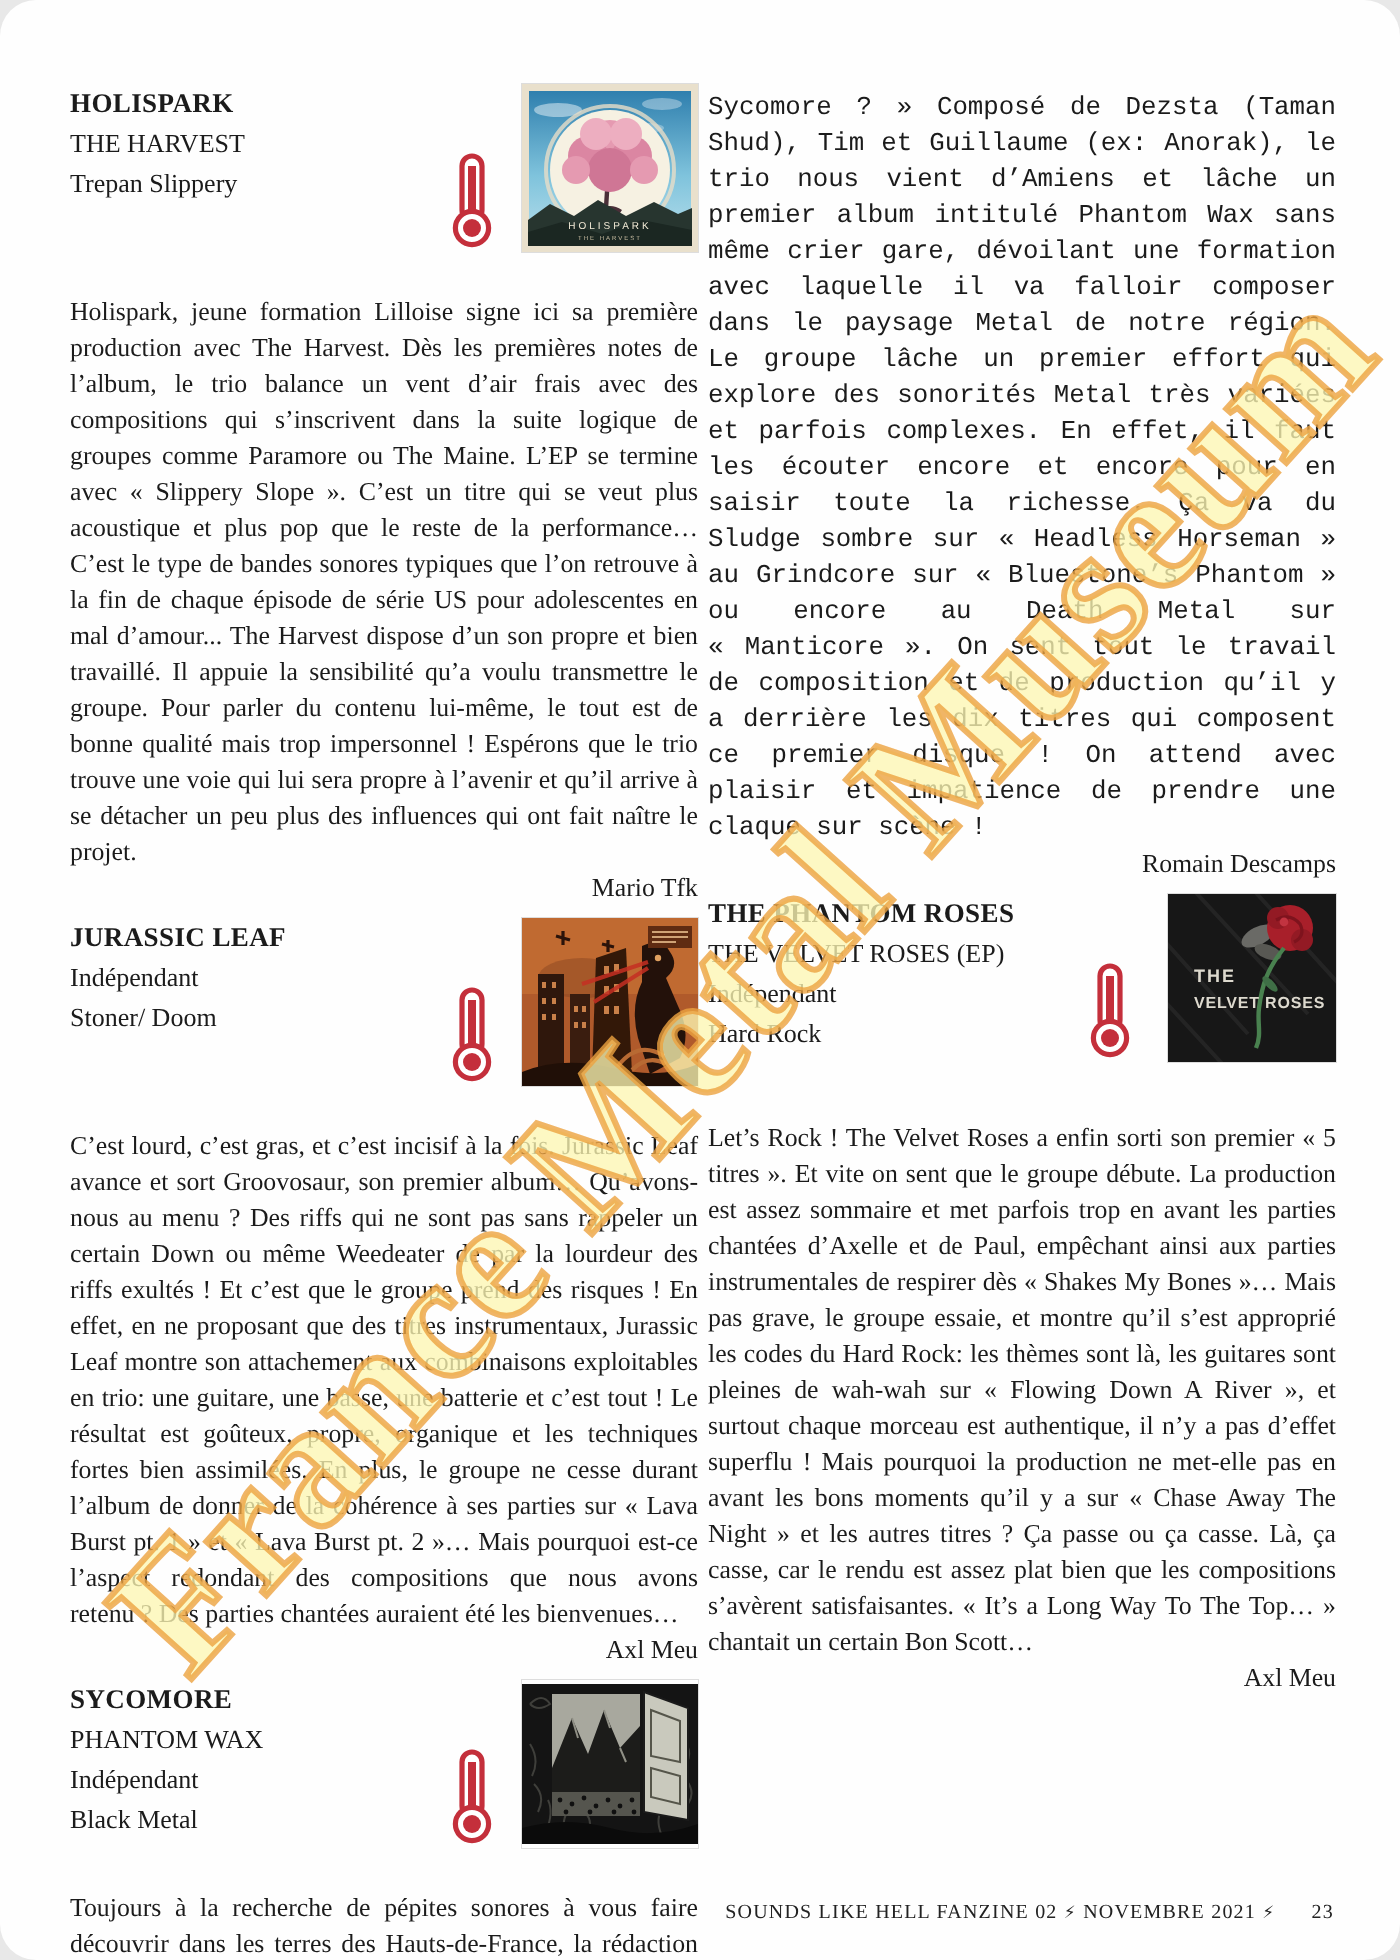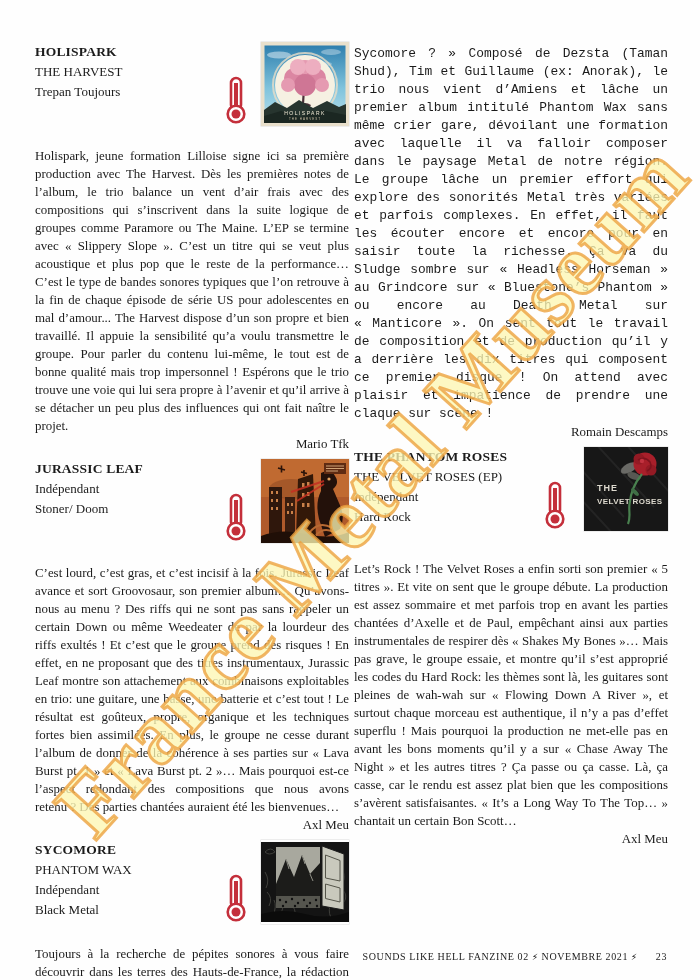--- a/index.html
+++ b/index.html
@@ -1,19 +1,19 @@
 <!DOCTYPE html>
 <html><head>
 <meta charset="utf-8">
 <style>
   html,body{margin:0;padding:0;background:#e8e8e8;}
   .page{
     position:relative;width:700px;height:980px;margin:0 auto;
     background:#fefefe;overflow:hidden;
-    font-family:"Liberation Serif", serif;color:#1b1b1b;
+    font-family:"Liberation Serif", serif;color:#1b1b1b;border-radius:18px;
   }
   .col{position:absolute;width:314px;}
   .col-left{left:35px;top:42px;}
   .col-right{left:354px;top:43px;}
 
   .rev{margin-bottom:6px;}
   .rev-head{position:relative;height:84px;}
   .band{font-size:13.5px;font-weight:bold;line-height:20px;letter-spacing:.2px;}
   .meta{font-size:13px;line-height:20px;}
 
@@ -46,21 +46,21 @@
 
 <div class="page">
 
   <div class="col col-left">
 
     <article class="rev">
       <header class="rev-head">
         <div>
           <div class="band">HOLISPARK</div>
           <div class="meta">THE HARVEST</div>
-          <div class="meta">Trepan Toujours</div>
+          <div class="meta">Trepan Slippery</div>
         </div>
         <span class="thermo">
           <svg viewBox="0 0 26 48">
             <rect x="8" y="2" width="10" height="32" rx="5" fill="#fff" stroke="#c42f3b" stroke-width="2.6"></rect>
             <rect x="11" y="7" width="4" height="25" fill="#c42f3b"></rect>
             <circle cx="13" cy="38" r="8.3" fill="#fff" stroke="#c42f3b" stroke-width="2.6"></circle>
             <circle cx="13" cy="38" r="4.5" fill="#c42f3b"></circle>
           </svg>
         </span>
         <div class="cover">

